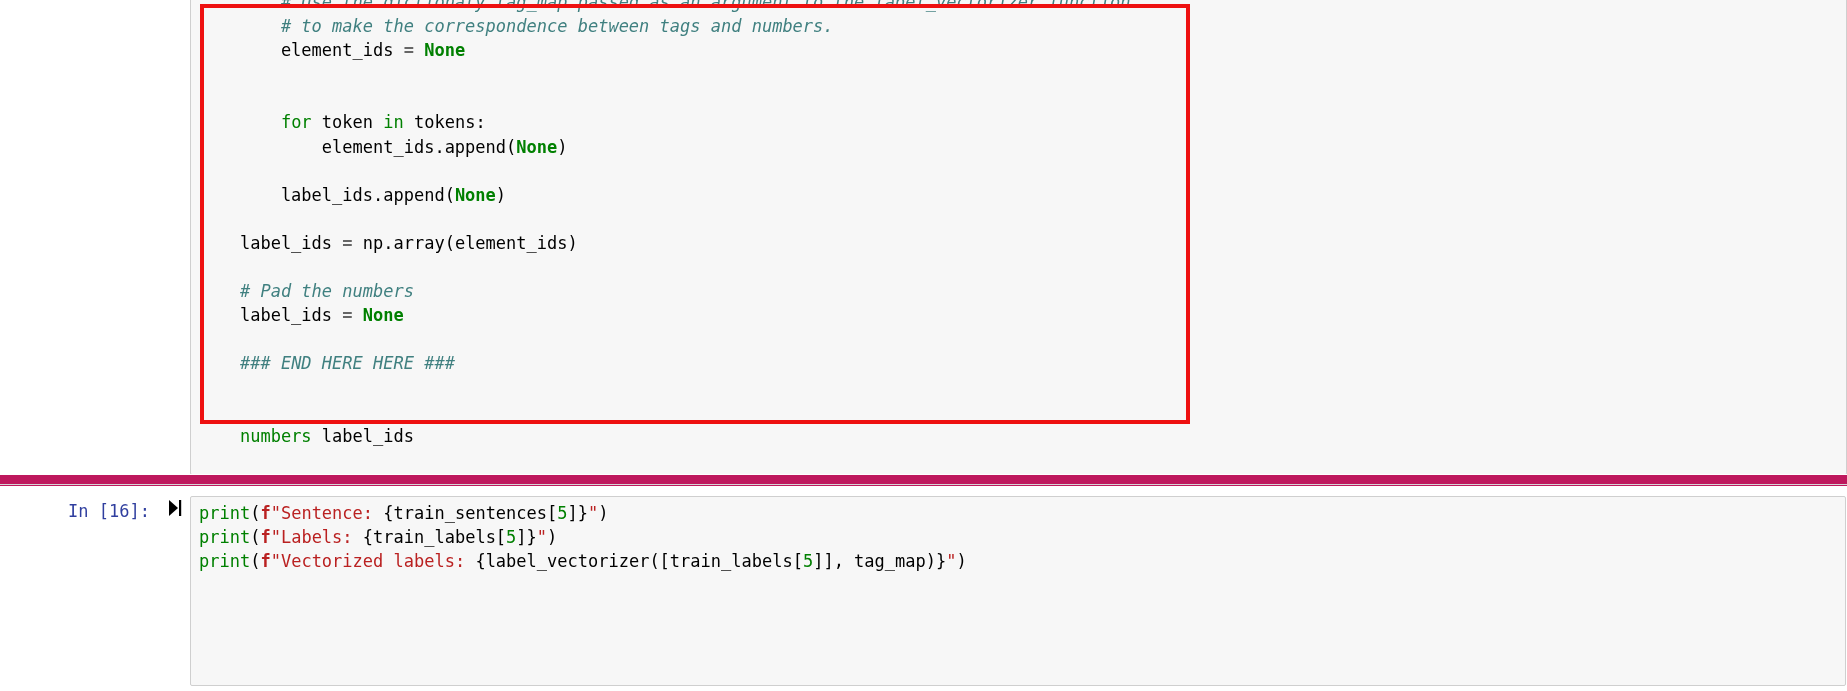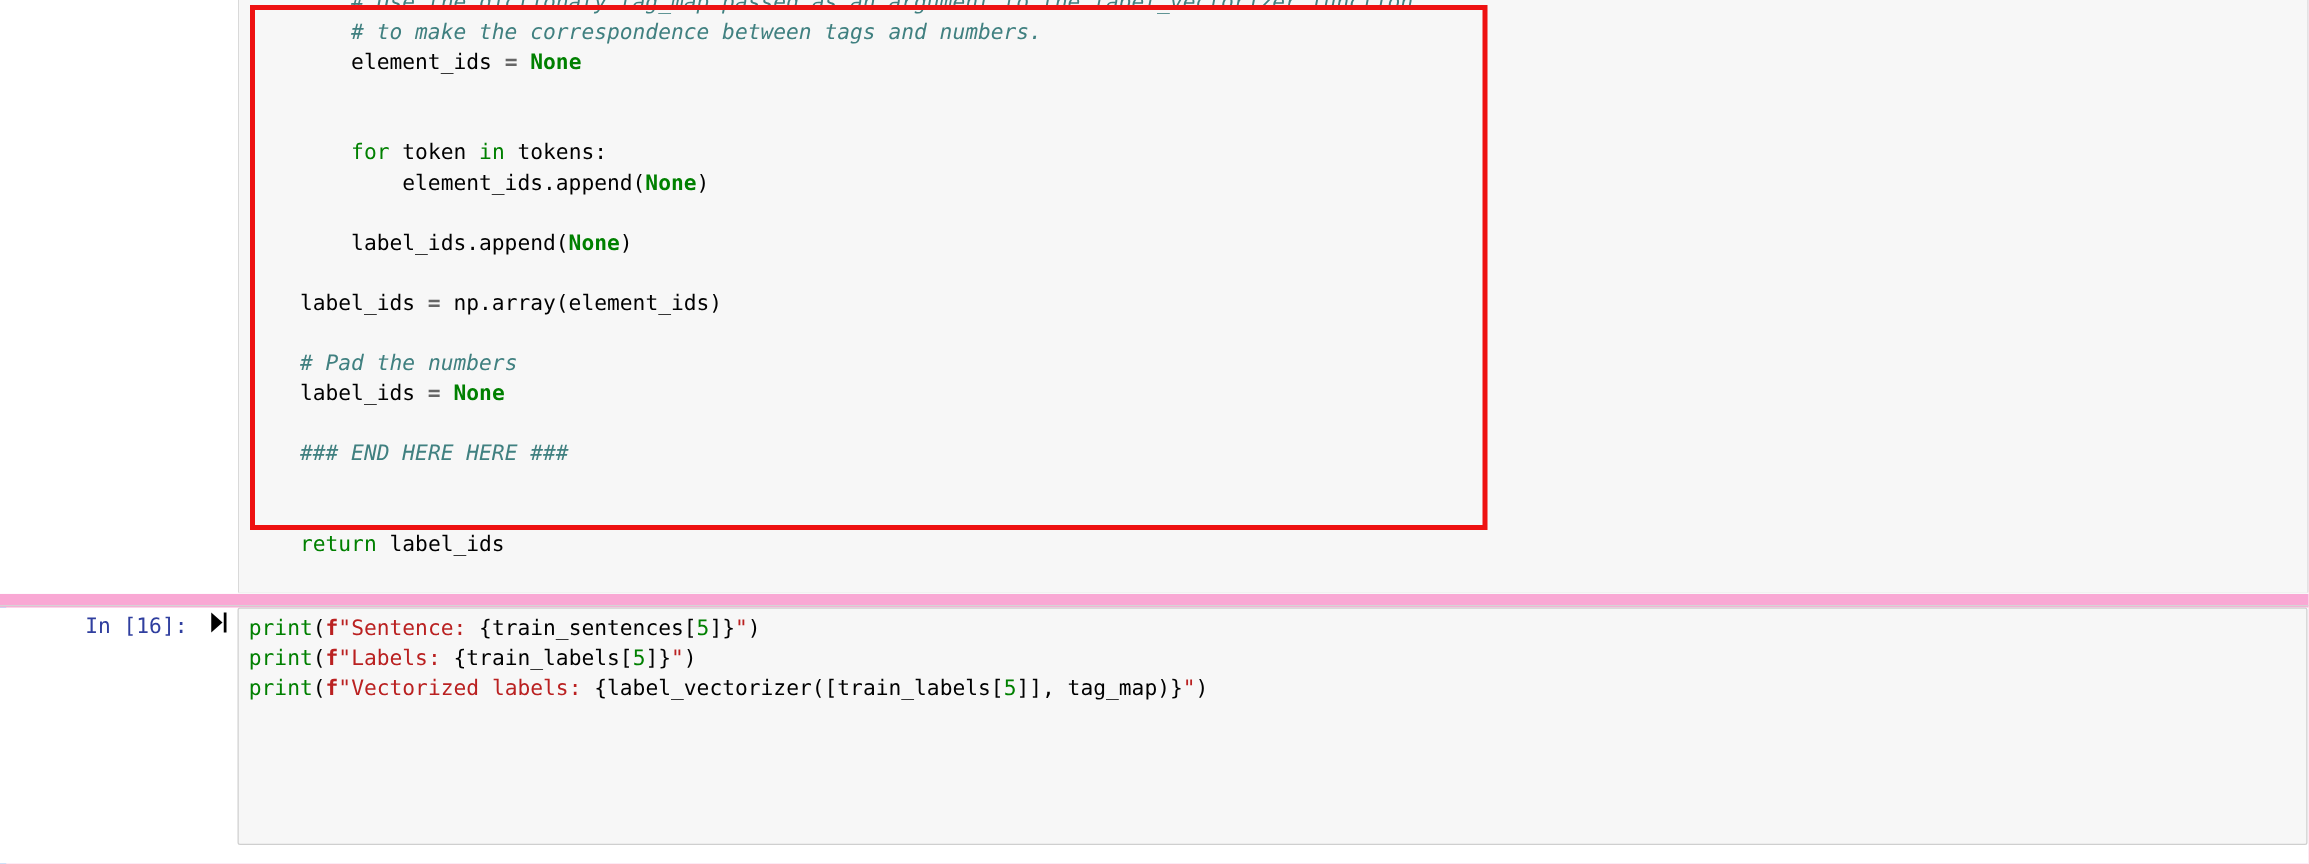--- a/index.html
+++ b/index.html
@@ -10,21 +10,21 @@
     width: 1847px;
     height: 691px;
     overflow: hidden;
     font-family: "Liberation Sans", sans-serif;
   }
 
   .notebook {
     position: relative;
     width: 1847px;
     height: 691px;
-    background: #f9a8d4;
+    background: #be185d;
   }
 
   
   .cell {
     display: flex;
     align-items: flex-start;
     width: 100%;
     background: #ffffff;
   }
 
@@ -136,21 +136,21 @@
 
   
   .bottom-cell {
     position: absolute;
     left: 0;
     top: 486px;
     width: 1847px;
     height: 205px;
     display: flex;
     align-items: flex-start;
-    padding-top: 0;
+    padding-top: 10px;
     background: #ffffff;
     justify-content: center;
   }
 
   .selected-bar {
     position: absolute;
     left: 0;
     top: 486px;
     width: 5px;
     height: 205px;
@@ -185,21 +185,21 @@
         label_ids.append(<span class="bi">None</span>)
 
     label_ids <span class="op">=</span> np.array(element_ids)
 
     <span class="cm"># Pad the numbers</span>
     label_ids <span class="op">=</span> <span class="bi">None</span>
 
     <span class="cm">### END HERE HERE ###</span>
 
 
-    <span class="kw">return</span> label_ids</pre>
+    <span class="kw">numbers</span> label_ids</pre>
     </div>
   </div>
 
   <div class="red-box"></div>
 
   <div class="cell-gap"></div>
   <div class="divider"></div>
 
   <div class="selected-bar"></div>
   <div class="bottom-cell">

